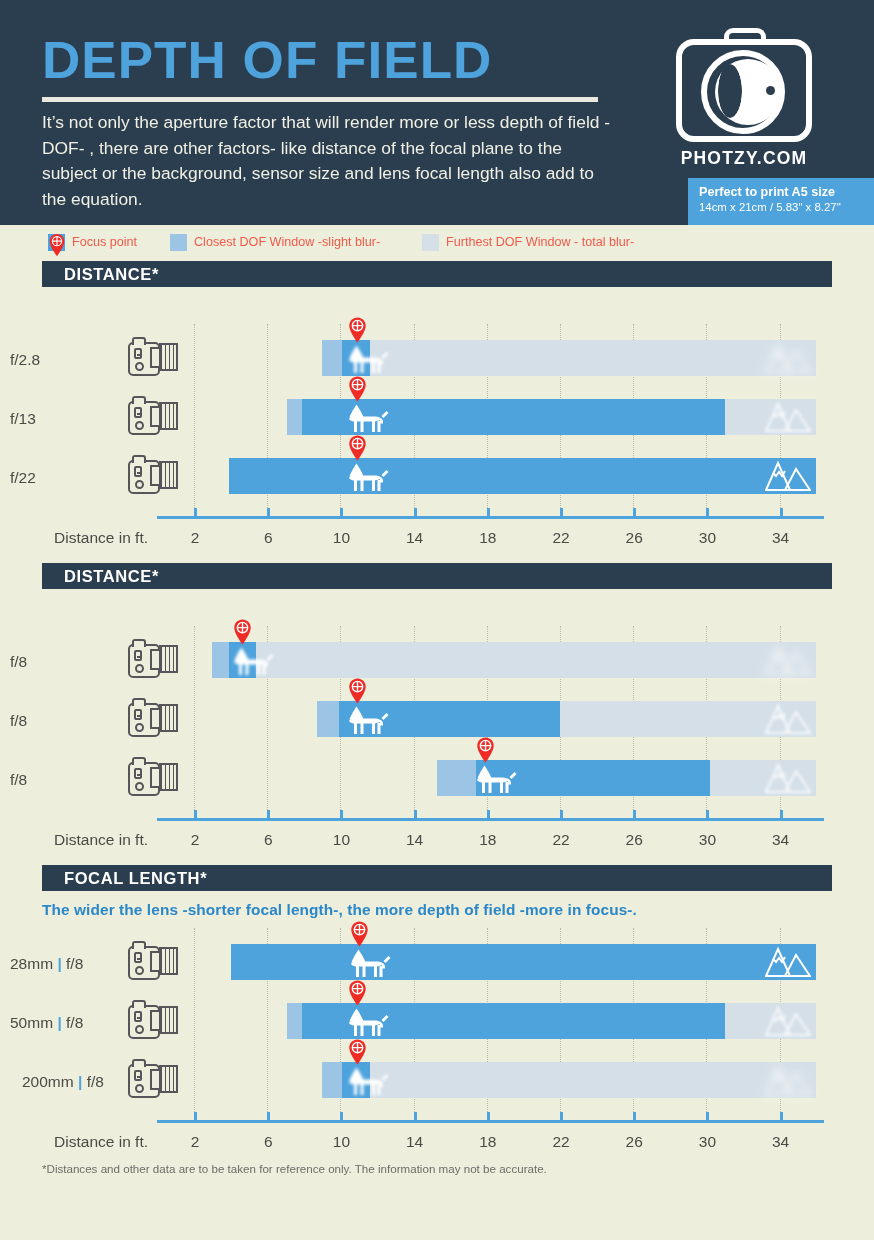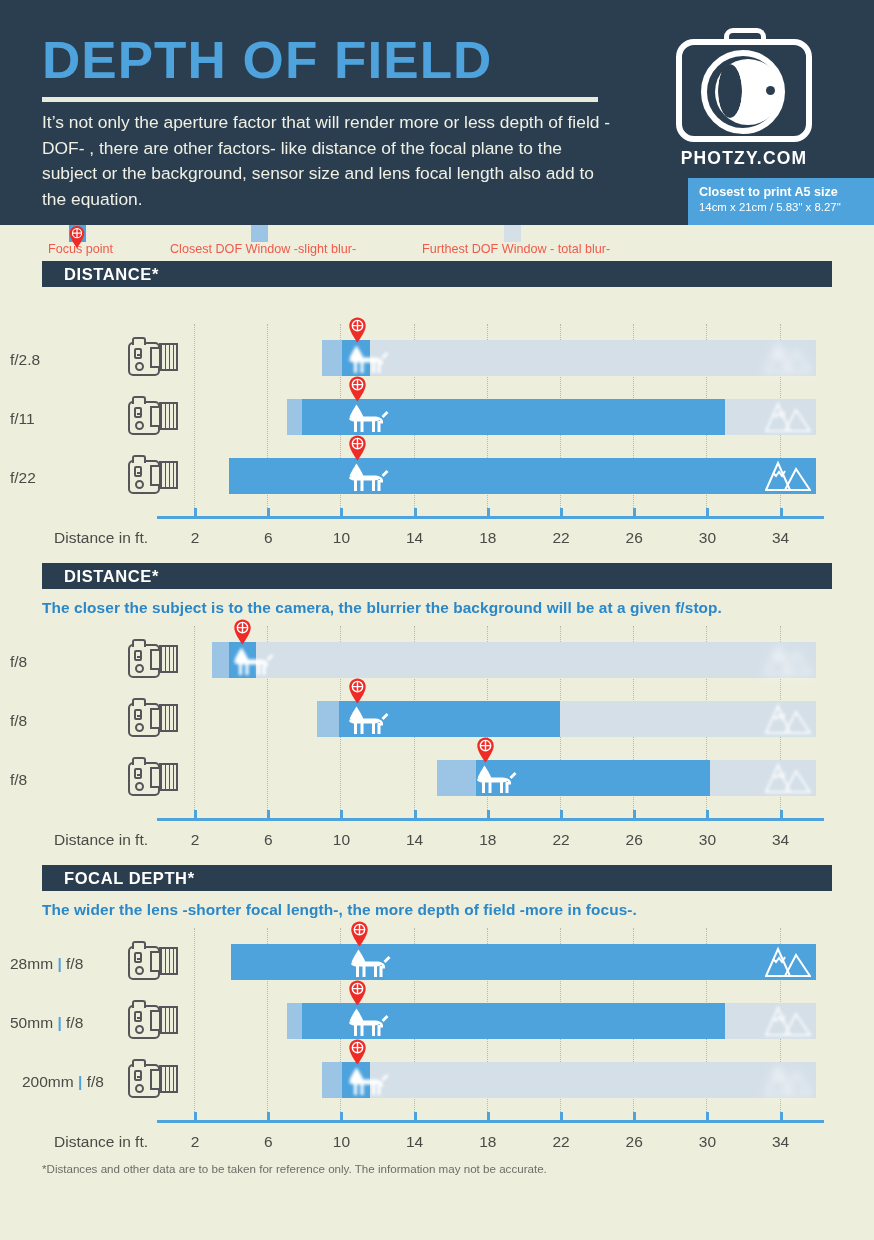--- a/index.html
+++ b/index.html
@@ -73,21 +73,21 @@
     position:absolute; left:688px; top:178px; width:186px; height:47px;
     background:#4ea3dd; padding:7px 0 0 11px; color:#fff;
   }
   .badge-t1{ font-size:12.6px; font-weight:bold; line-height:15px; }
   .badge-t2{ font-size:11.4px; line-height:15px; }
 
   
   .legend{
     position:absolute; left:0; top:225px; width:874px; height:34px;
   }
-  .lg-item{ position:absolute; top:0; height:34px; display:flex; align-items:center;flex-direction:column; }
+  .lg-item{ position:absolute; top:0; height:34px; display:flex; align-items:center; }
   .lg-sw{ width:17px; height:17px; margin-right:7px; flex:0 0 auto; }
   .lg-sw.focus{ background:#4ea3dd; position:relative; }
   .lg-pin{
     position:absolute; left:50%; top:50%; transform:translate(-50%,-50%);
     width:17px; height:17px;
   }
   .lg-sw.near{ background:#9cc4e4; }
   .lg-sw.far{ background:#d4dfe8; }
   .lg-txt{ color:#f05a4a; font-size:12.6px; white-space:nowrap; }
 
@@ -206,21 +206,21 @@
       <div class="logo-cap"></div>
       <div class="logo-body"></div>
       <div class="logo-ring"></div>
       <div class="logo-lens"></div>
       <div class="logo-cut"></div>
       <div class="logo-dot"></div>
     </div>
     <div class="logo-text">PHOTZY.COM</div>
 
     <div class="badge">
-      <div class="badge-t1">Closest to print A5 size</div>
+      <div class="badge-t1">Perfect to print A5 size</div>
       <div class="badge-t2">14cm x 21cm / 5.83" x 8.27"</div>
     </div>
   </div>
 
   <div class="legend">
     <div class="lg-item" style="left:48px">
       <span class="lg-sw focus">
         <span class="lg-pin">
           <svg viewBox="0 0 19 26">
               <path d="M9.5 0.6C4.9 0.6 1.3 4.2 1.3 8.7c0 6 8.2 16.7 8.2 16.7s8.2-10.7 8.2-16.7c0-4.5-3.6-8.1-8.2-8.1z" fill="#ef2b26"></path>
@@ -239,23 +239,22 @@
 
     <div class="lg-item" style="left:422px">
       <span class="lg-sw far"></span>
       <span class="lg-txt">Furthest DOF Window - total blur-</span>
     </div>
   </div>
 
   <div class="sec-bar" style="top:261px">DISTANCE*</div>
 
   <div class="sec-bar" style="top:563px">DISTANCE*</div>
-  <div class="sec-sub" style="top:599px">The closer the subject is to the camera, the blurrier the background will be at a given f/stop.</div>
-
-  <div class="sec-bar" style="top:865px">FOCAL DEPTH*</div>
+
+  <div class="sec-bar" style="top:865px">FOCAL LENGTH*</div>
   <div class="sec-sub" style="top:901px">The wider the lens -shorter focal length-, the more depth of field -more in focus-.</div>
 
   <div class="chart" id="chart-aperture" style="top:324px;height:232px">
       <div class="gridline" style="left:194px;top:0px;height:186px"></div>
       <div class="gridline" style="left:267.2px;top:0px;height:186px"></div>
       <div class="gridline" style="left:340.4px;top:0px;height:186px"></div>
       <div class="gridline" style="left:413.6px;top:0px;height:186px"></div>
       <div class="gridline" style="left:486.8px;top:0px;height:186px"></div>
       <div class="gridline" style="left:560px;top:0px;height:186px"></div>
       <div class="gridline" style="left:633.2px;top:0px;height:186px"></div>
@@ -291,21 +290,21 @@
           <path d="M38.5 13 l5 -5 l2 2 l-5 5 z" fill="#fff"></path>
         </svg>
       </div>
       <div class="pin" style="left:347.87px;top:-7px">
         <svg viewBox="0 0 19 26">
           <path d="M9.5 0.6C4.9 0.6 1.3 4.2 1.3 8.7c0 6 8.2 16.7 8.2 16.7s8.2-10.7 8.2-16.7c0-4.5-3.6-8.1-8.2-8.1z" fill="#ef2b26"></path>
           <circle cx="9.5" cy="8.6" r="5.2" fill="none" stroke="#fff" stroke-width="1.4"></circle>
           <path d="M9.5 3.4v10.4M4.3 8.6h10.4" stroke="#fff" stroke-width="1.4"></path>
         </svg>
       </div>
-      <div class="row-label" style="left:10px;top:87px;width:115px">f/11</div>
+      <div class="row-label" style="left:10px;top:87px;width:115px">f/13</div>
       <div class="cam" style="left:128px;top:72px">
         <span class="cbody"></span>
         <span class="cgrip"></span>
         <span class="cvf"></span>
         <span class="cknob"></span>
         <span class="clensA"></span>
         <span class="clensB"></span>
       </div>
       <div class="bar far" style="left:724.7px;top:75px;width:91.5px"></div>
       <div class="bar near" style="left:287.33px;top:75px;width:14.640000000000013px"></div>

